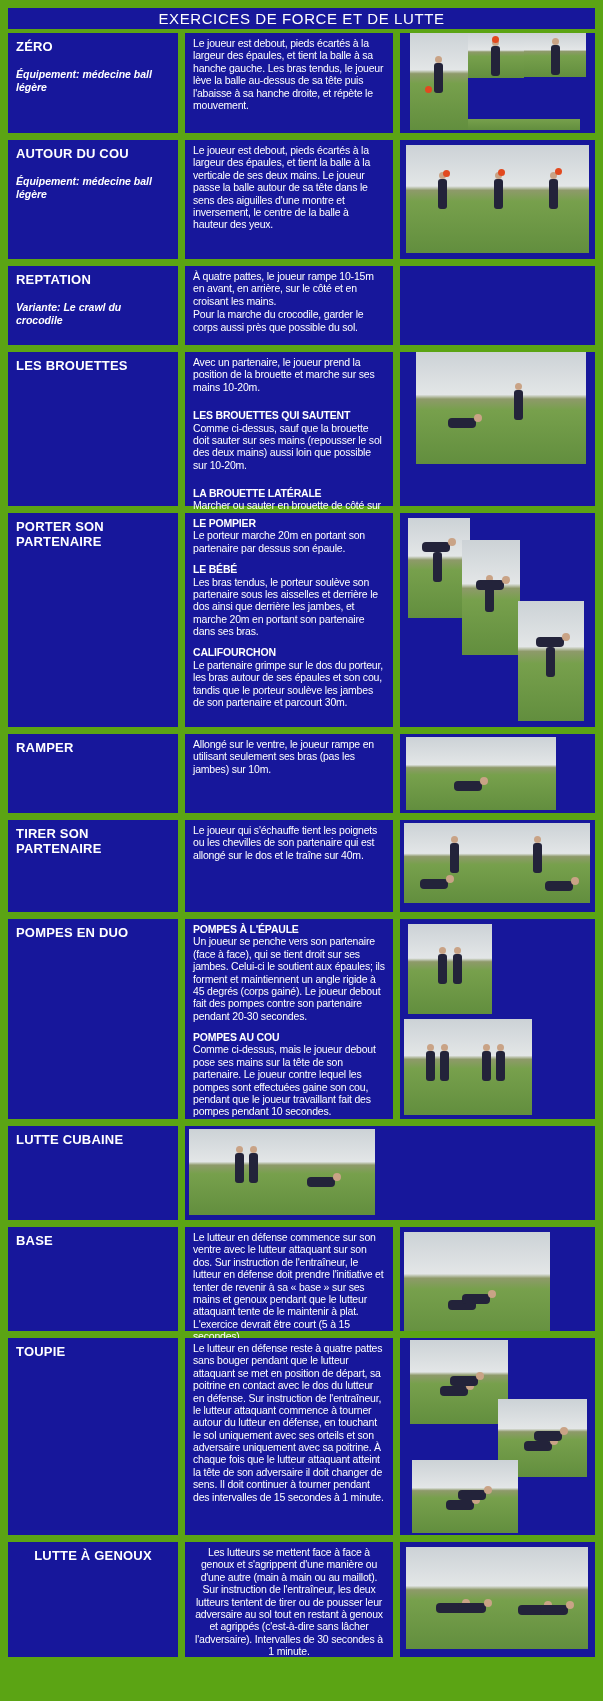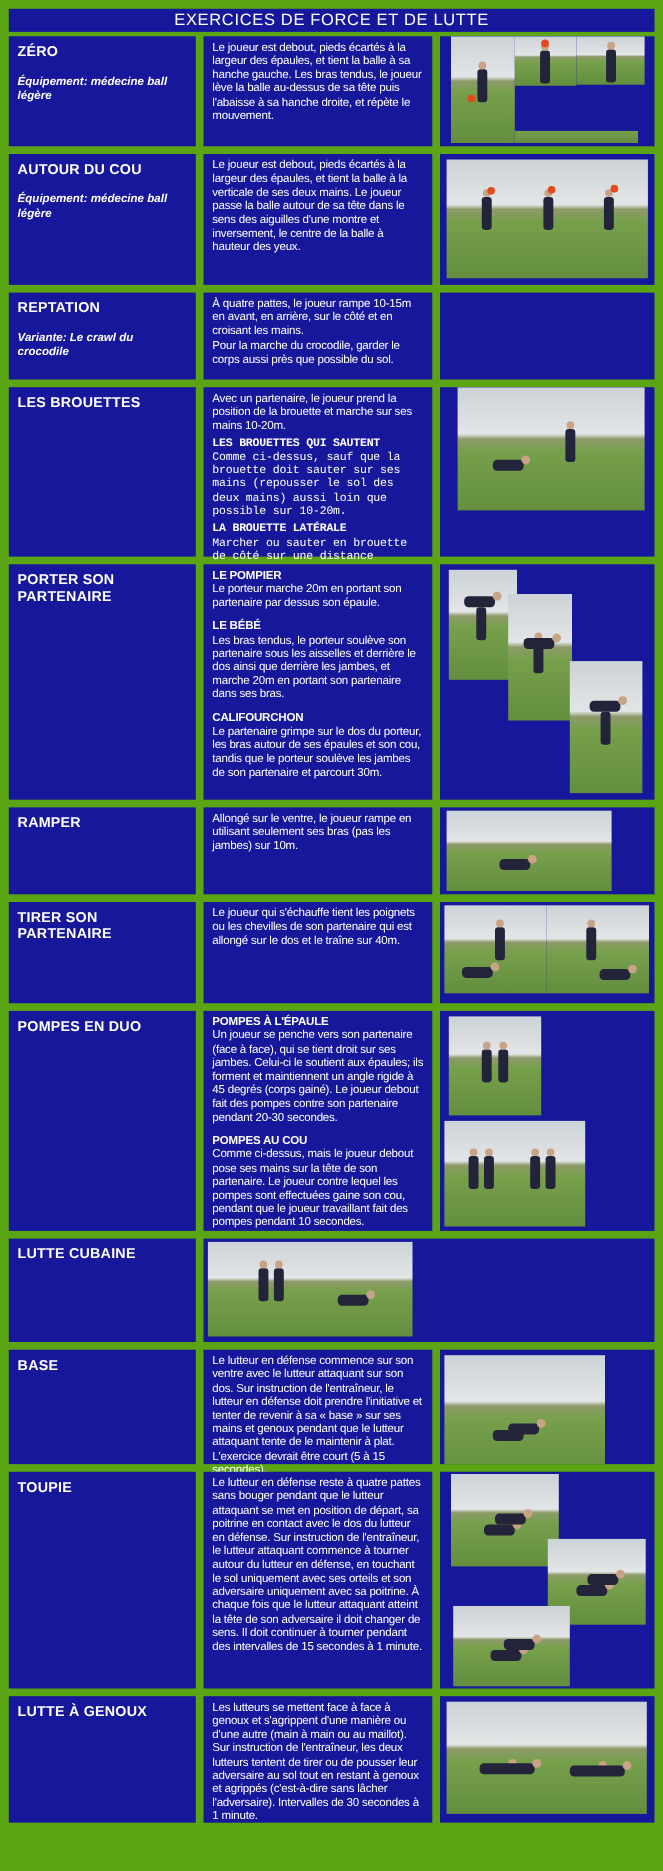--- a/index.html
+++ b/index.html
@@ -6,30 +6,30 @@
   .sheet{
     position:relative;width:603px;height:1701px;box-sizing:border-box;
     background:#5ba414;padding:8px;
     font-family:"Liberation Sans",sans-serif;color:#ffffff;
   }
   .titlebar{
     height:21px;background:#17179b;display:flex;align-items:center;justify-content:center;
     font-weight:normal;font-size:15px;letter-spacing:0.6px;margin-bottom:4px;white-space:nowrap;
   }
   .row{display:flex;margin-bottom:7px;}
-  .row:last-child{margin-bottom:0;}
+  .row:last-child{margin-bottom:0;text-align:center;}
   .cell{background:#17179b;box-sizing:border-box;}
   .cell-label{width:170px;min-width:170px;padding:6px 8px;margin-right:7px;}
   .cell-desc{width:208px;min-width:208px;padding:4px 8px;margin-right:7px;font-size:10.5px;line-height:1.18;letter-spacing:-0.2px;}
   .cell-photos{flex:1;position:relative;overflow:hidden;}
   .row-title{font-weight:bold;font-size:13px;letter-spacing:0.2px;}
   .row-subtitle{font-weight:bold;font-style:italic;font-size:10.5px;margin-top:14px;line-height:1.25;}
   .block + .block{margin-top:9px;}
   .block.tight{margin-top:1px;}
-  .block.semi{margin-top:4px;font-family:Liberation Mono, monospace;}
+  .block.semi{margin-top:16px;}
   .block-heading{font-weight:bold;}
   .photo{
     position:absolute;
     background:linear-gradient(180deg,#ccd2d6 0%,#e3e6e7 38%,#8e9a6a 42%,#77a04c 52%,#628e3e 100%);
   }
   .photo.sliver{background:linear-gradient(180deg,#77a04c 0%,#628e3e 100%);}
   .fig{position:absolute;background:#23233a;}
   .fig.stand{width:9px;height:30px;border-radius:3px;}
   .fig.stand::before{content:"";position:absolute;top:-7px;left:1px;width:7px;height:7px;border-radius:50%;background:#c9a386;}
   .fig.crawl{width:28px;height:10px;border-radius:4px;}

